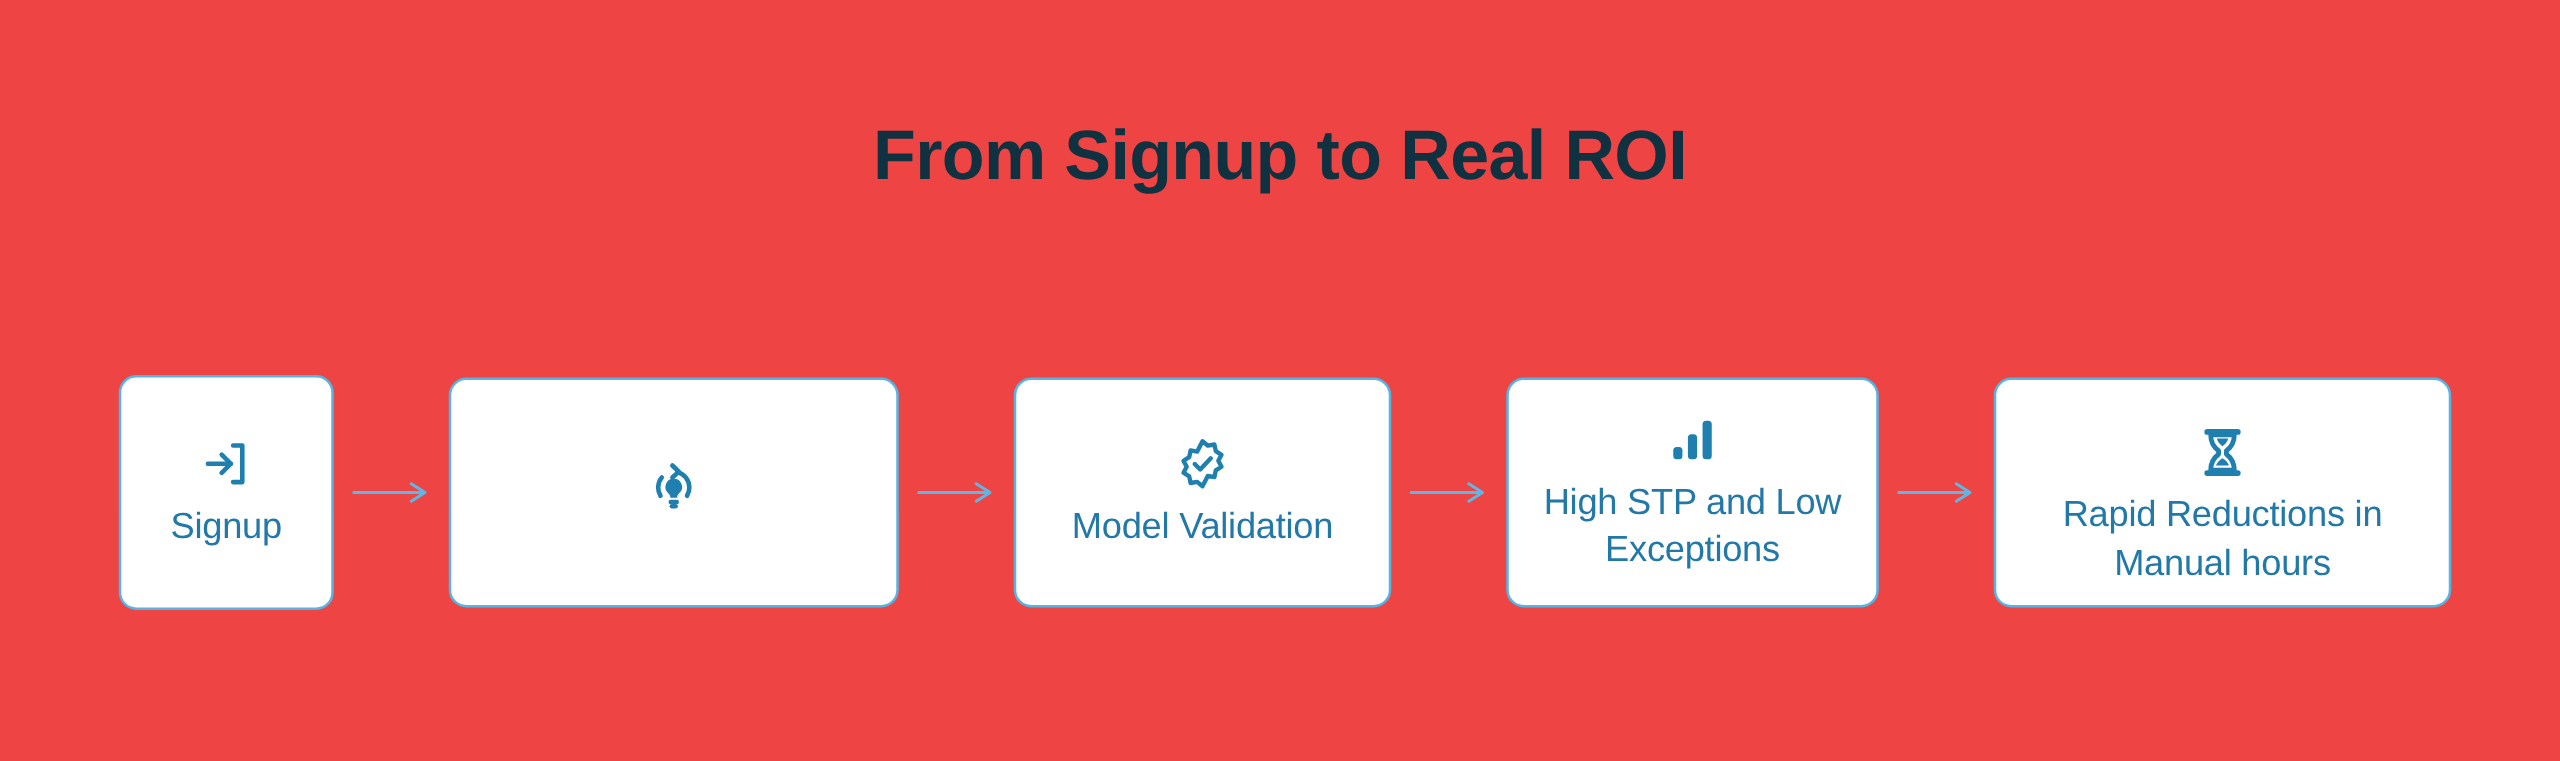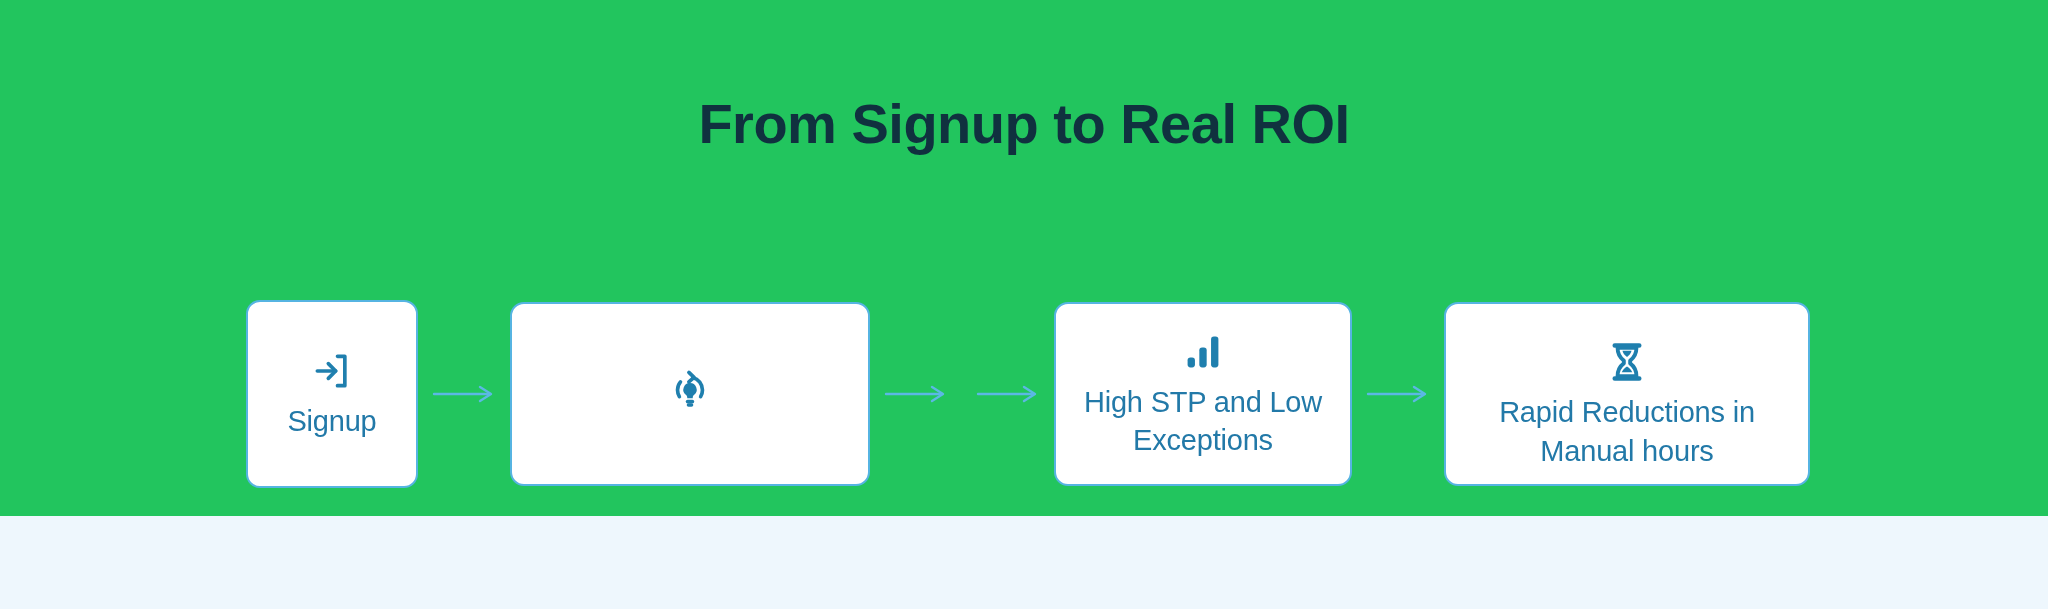--- a/index.html
+++ b/index.html
@@ -10,22 +10,22 @@
   body {
     width: 2048px;
     height: 609px;
     background: #eef7fd;
     font-family: "Liberation Sans", sans-serif;
     overflow: hidden;
   }
   #infographic {
     position: relative;
     width: 2048px;
-    height: 516px;
-    background: #22c55e;
+    height: 609px;
+    background: #ef4444;
     box-sizing: border-box;
   }
   .title {
     position: absolute;
     top: 92px;
     left: 0;
     width: 2048px;
     text-align: center;
     font-size: 56px;
     font-weight: 700;
@@ -132,20 +132,29 @@
 
     <div class="connector">
       <span>
         <svg width="66" height="24" viewBox="0 0 66 24" fill="none" stroke="#5cb8e4" stroke-width="2.4" stroke-linecap="round" stroke-linejoin="round">
           <line x1="3" y1="12" x2="57" y2="12"></line>
           <polyline points="49 5 60 12 49 19"></polyline>
         </svg>
       </span>
     </div>
 
+    <div class="card w-md">
+      <div class="card-icon">
+        <svg width="44" height="44" viewBox="0 0 24 24" fill="none" stroke="#1f7fae" stroke-width="1.9" stroke-linecap="round" stroke-linejoin="round">
+          <path d="M12 2.2l2.3 1.9 2.9-.5.6 2.9 2.5 1.6-1.4 2.6 1.4 2.6-2.5 1.6-.6 2.9-2.9-.5L12 21.8l-2.3-1.9-2.9.5-.6-2.9-2.5-1.6L5.1 13.3 3.7 10.7l2.5-1.6.6-2.9 2.9.5z"></path>
+          <polyline points="8.6 12.1 11 14.5 15.6 9.6"></polyline>
+        </svg>
+      </div>
+      <div class="card-label">Model Validation</div>
+    </div>
 
     <div class="connector">
       <span>
         <svg width="66" height="24" viewBox="0 0 66 24" fill="none" stroke="#5cb8e4" stroke-width="2.4" stroke-linecap="round" stroke-linejoin="round">
           <line x1="3" y1="12" x2="57" y2="12"></line>
           <polyline points="49 5 60 12 49 19"></polyline>
         </svg>
       </span>
     </div>
 

